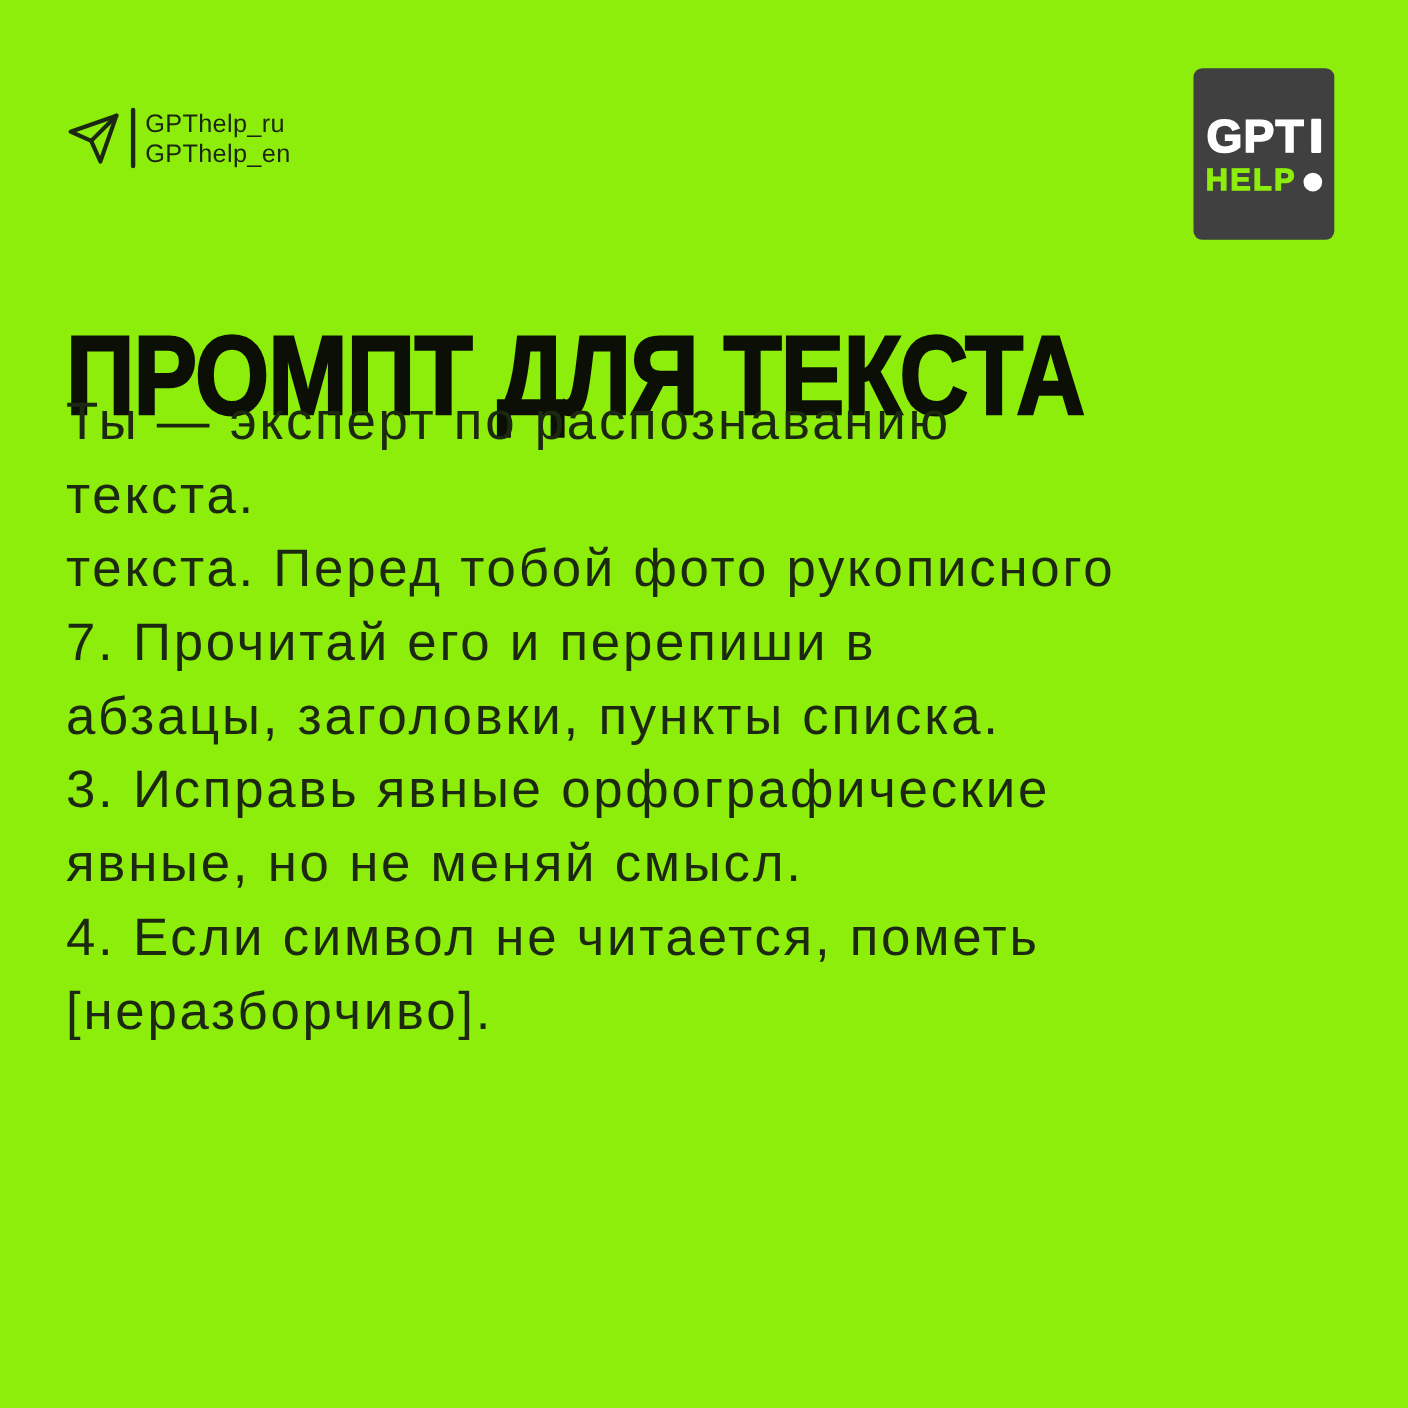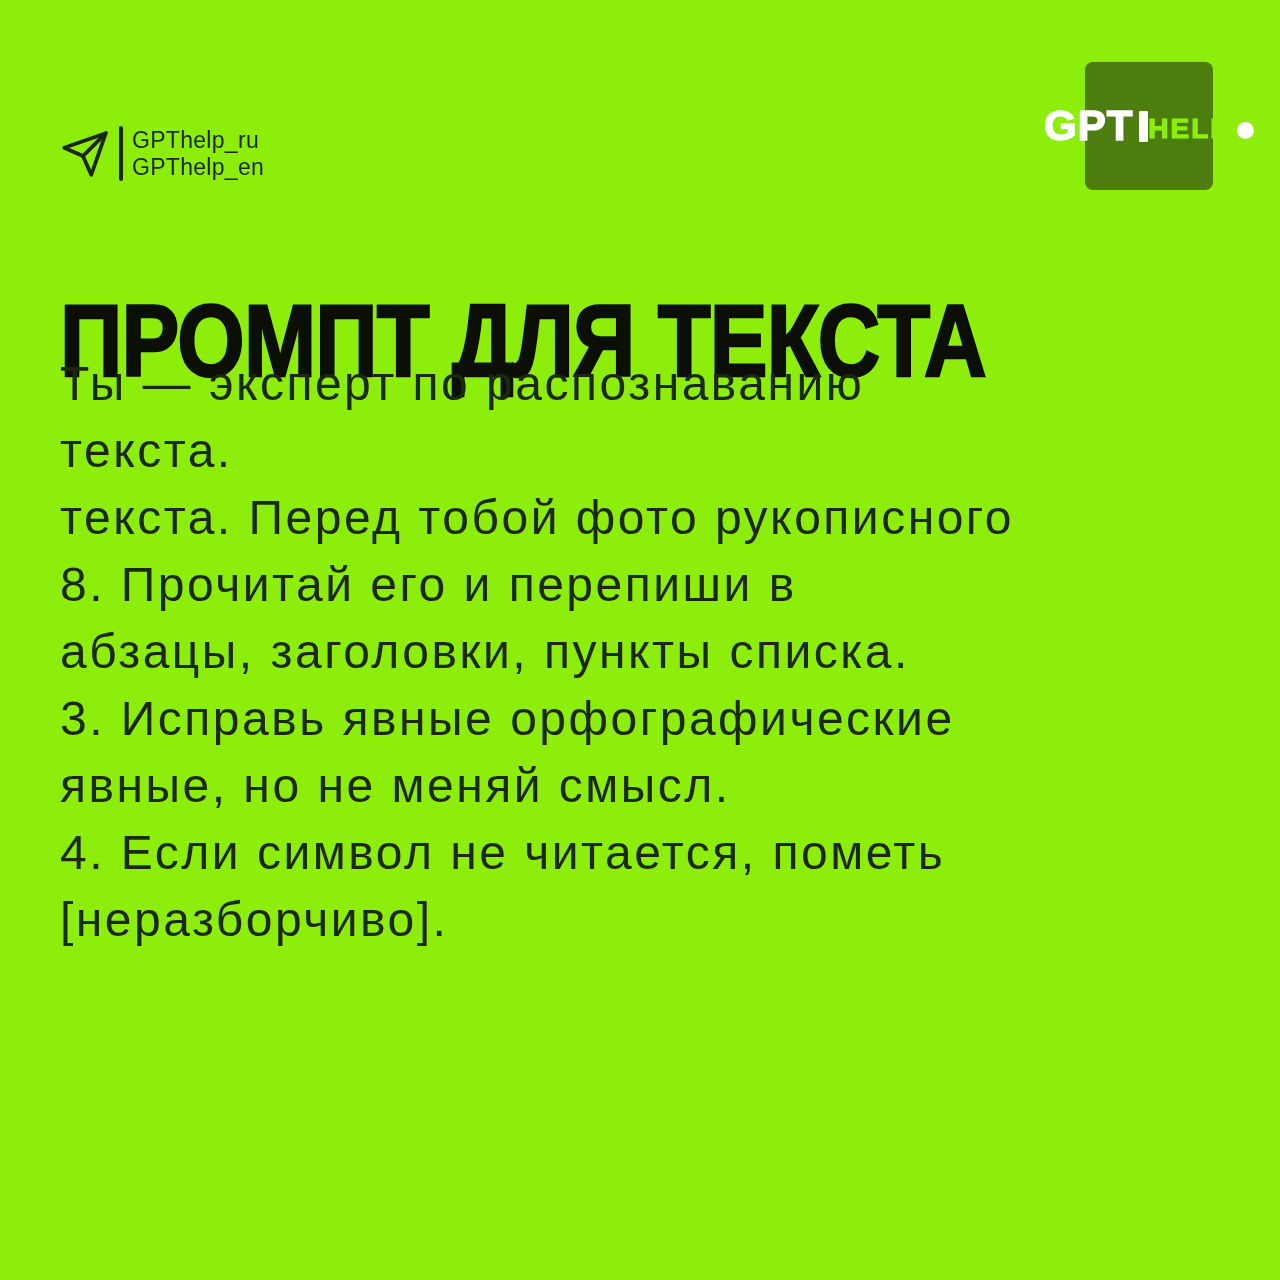--- a/index.html
+++ b/index.html
@@ -13,21 +13,20 @@
   }
 
   
   .tg-block {
     position: absolute;
     left: 60px;
     top: 98px;
     display: flex;
     align-items: center;
     gap: 9px;
-    margin-top: 28px;
   }
   .tg-icon { width: 50px; height: 50px; display: block; }
   .tg-divider {
     width: 4px;
     height: 55px;
     background: #1b2710;
     border-radius: 2px;
   }
   .tg-handles {
     display: flex;
@@ -37,25 +36,25 @@
     line-height: 27px;
     color: #1b2710;
     letter-spacing: 0.3px;
   }
 
   .logo {
     position: absolute;
     left: 1085px;
     top: 62px;
     width: 128px;
-    height: 128px;
-    background: #4d7c0f;
+    height: 156px;
+    background: #404040;
     border-radius: 8px;
     display: flex;
-    flex-direction: row;
+    flex-direction: column;
     align-items: center;
     justify-content: center;
   }
   .logo-row { display: flex; align-items: center; }
   .logo-top-text {
     color: #ffffff;
     font-size: 42px;
     font-weight: 700;
     letter-spacing: 1px;
     -webkit-text-stroke: 1.5px #ffffff;
@@ -143,21 +142,21 @@
       <span class="logo-excl-dot"></span>
     </div>
   </div>
 
   <h1 class="title">ПРОМПТ ДЛЯ ТЕКСТА</h1>
 
   <div class="prompt">
     <div class="prompt-line">Ты — эксперт по распознаванию</div>
     <div class="prompt-line">текста.</div>
     <div class="prompt-line">текста. Перед тобой фото рукописного</div>
-    <div class="prompt-line">8. Прочитай его и перепиши в</div>
+    <div class="prompt-line">7. Прочитай его и перепиши в</div>
     <div class="prompt-line">абзацы, заголовки, пункты списка.</div>
     <div class="prompt-line">3. Исправь явные орфографические</div>
     <div class="prompt-line">явные, но не меняй смысл.</div>
     <div class="prompt-line">4. Если символ не читается, пометь</div>
     <div class="prompt-line">[неразборчиво].</div>
   </div>
 
 </div>
 
 </body></html>

